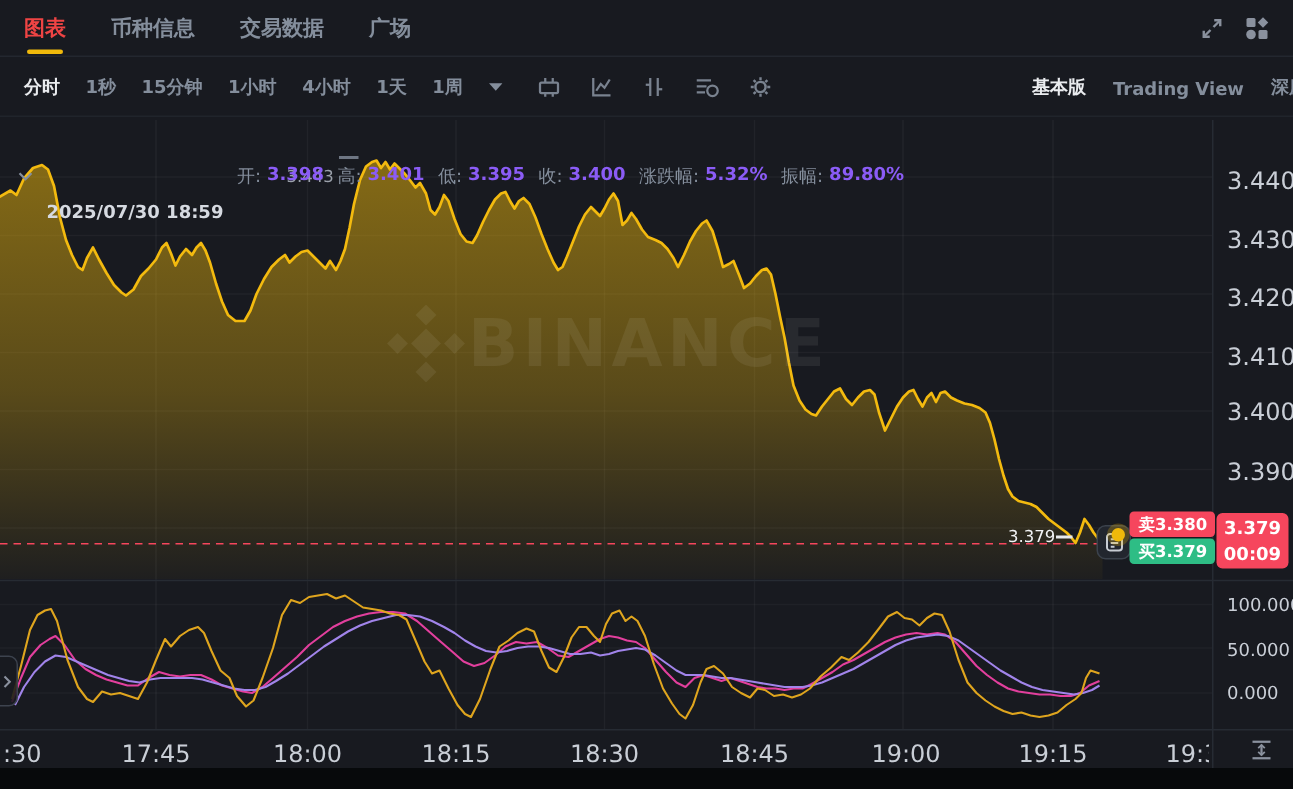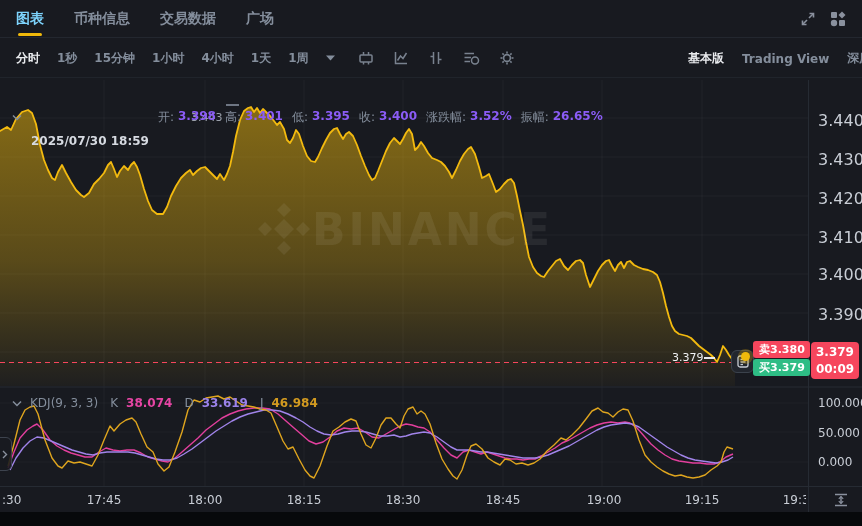--- a/index.html
+++ b/index.html
@@ -2,21 +2,21 @@
 <html><head>
 <meta charset="utf-8">
 <style>
   html,body{margin:0;padding:0;background:#000;}
   .app{position:relative;width:862px;height:526px;background:#181a20;overflow:hidden;
        font-family:"DejaVu Sans","Liberation Sans",sans-serif;color:#eaecef;-webkit-font-smoothing:antialiased;}
   
   .tabbar{position:absolute;top:0;left:0;width:862px;height:38px;border-bottom:1px solid #23272f;
           display:flex;align-items:center;padding:0 16px;gap:30px;box-sizing:border-box;}
   .tab{font-size:14px;font-weight:700;color:#848e9c;position:relative;cursor:pointer;white-space:nowrap;}
-  .tab.active{color:#7dd3fc;}
+  .tab.active{color:#ef4444;}
   .tab.active::after{content:"";position:absolute;left:50%;transform:translateX(-50%);bottom:-8px;
                      width:24px;height:3px;border-radius:2px;background:#f0b90b;}
   .tabbar-icons{margin-left:auto;display:flex;gap:14px;align-items:center;}
   .ico{display:inline-flex;align-items:center;justify-content:center;cursor:pointer;}
   
   .toolbar{position:absolute;top:39px;left:0;width:862px;height:39px;display:flex;align-items:center;
            padding:0 16px;gap:17px;box-sizing:border-box;font-size:12px;color:#848e9c;border-bottom:1px solid #20242b;}
   .intv{font-weight:600;cursor:pointer;white-space:nowrap;text-align:right;}
   .intv.active{color:#eaecef;font-weight:700;}
   .tool-icons{display:flex;gap:19px;align-items:center;margin-left:6px;}
@@ -56,21 +56,21 @@
   .kdj-header .kl{color:#848e9c;margin-left:4px;}
   .kdj-header .kv{color:#e645a4;font-weight:600;}
   .kdj-header .dv{color:#9b82ea;font-weight:600;}
   .kdj-header .jv{color:#d29a20;font-weight:600;}
   .kdj-label{position:absolute;left:818px;font-size:12px;color:#c9ced6;z-index:3;}
   .expand-tab{position:absolute;left:-7px;top:437px;width:19px;height:34px;border-radius:6px;border:1px solid #3d434e;
               background:rgba(24,26,32,0.88);z-index:6;display:flex;align-items:center;justify-content:flex-end;
               padding-right:3px;box-sizing:border-box;cursor:pointer;}
   
   .time-axis{position:absolute;left:0;top:487px;width:806px;height:25px;overflow:hidden;z-index:3;}
-  .tl{position:absolute;top:6px;font-size:12px;color:#c9ced6;transform:translateX(-50%);white-space:nowrap;}
+  .tl{position:absolute;top:6px;font-size:16px;color:#c9ced6;transform:translateX(-50%);white-space:nowrap;}
   .tl.first{transform:none;}
   .scale-btn{position:absolute;left:832px;top:492px;z-index:4;cursor:pointer;}
   .bottom-strip{position:absolute;left:0;top:512px;width:862px;height:14px;background:#07090b;z-index:3;}
   .chart-hit{position:absolute;left:0;top:80px;width:808px;height:406px;z-index:0;}
 </style>
 </head>
 <body>
 
 <div class="app">
 
@@ -234,25 +234,25 @@
     <span class="pair">
         <span class="lbl">低:</span>
         <span class="val">3.395</span>
       </span>
     <span class="pair">
         <span class="lbl">收:</span>
         <span class="val">3.400</span>
       </span>
     <span class="pair">
         <span class="lbl">涨跌幅:</span>
-        <span class="val">3.52%</span>
+        <span class="val">5.32%</span>
       </span>
     <span class="pair">
         <span class="lbl">振幅:</span>
-        <span class="val">26.65%</span>
+        <span class="val">89.80%</span>
       </span>
   </div>
 
   <div class="anno-high">3.443</div>
   <div class="anno-high-dash"></div>
 
   <div class="cur-price-label">3.379</div>
   <div class="cur-price-dash"></div>
   <div class="ob-btn">
     <svg width="12" height="13" viewBox="0 0 12 13" fill="none" stroke="#c7ccd3" stroke-width="1.3">
@@ -279,34 +279,20 @@
     <div class="pa-label" style="top:109px">3.420</div>
     <div class="pa-label" style="top:148px">3.410</div>
     <div class="pa-label" style="top:185px">3.400</div>
     <div class="pa-label" style="top:225px">3.390</div>
     <div class="pa-box">
       <div>3.379</div>
       <div>00:09</div>
     </div>
   </div>
 
-  <div class="kdj-header">
-    <span class="ico">
-      <svg width="10" height="7" viewBox="0 0 10 7" fill="none" stroke="#848e9c" stroke-width="1.5">
-          <path d="M1 1.5 L5 5.5 L9 1.5"></path>
-        </svg>
-    </span>
-    <span class="t">KDJ(9, 3, 3)</span>
-    <span class="kl">K</span>
-    <span class="kv">38.074</span>
-    <span class="kl">D</span>
-    <span class="dv">33.619</span>
-    <span class="kl">J</span>
-    <span class="jv">46.984</span>
-  </div>
 
   <div class="kdj-label" style="top:396px">100.000</div>
   <div class="kdj-label" style="top:426px">50.000</div>
   <div class="kdj-label" style="top:455px">0.000</div>
 
   <div class="expand-tab">
     <svg width="6" height="9" viewBox="0 0 6 9" fill="none" stroke="#8a919e" stroke-width="1.4">
         <path d="M1 1 L4.5 4.5 L1 8"></path>
       </svg>
   </div>

